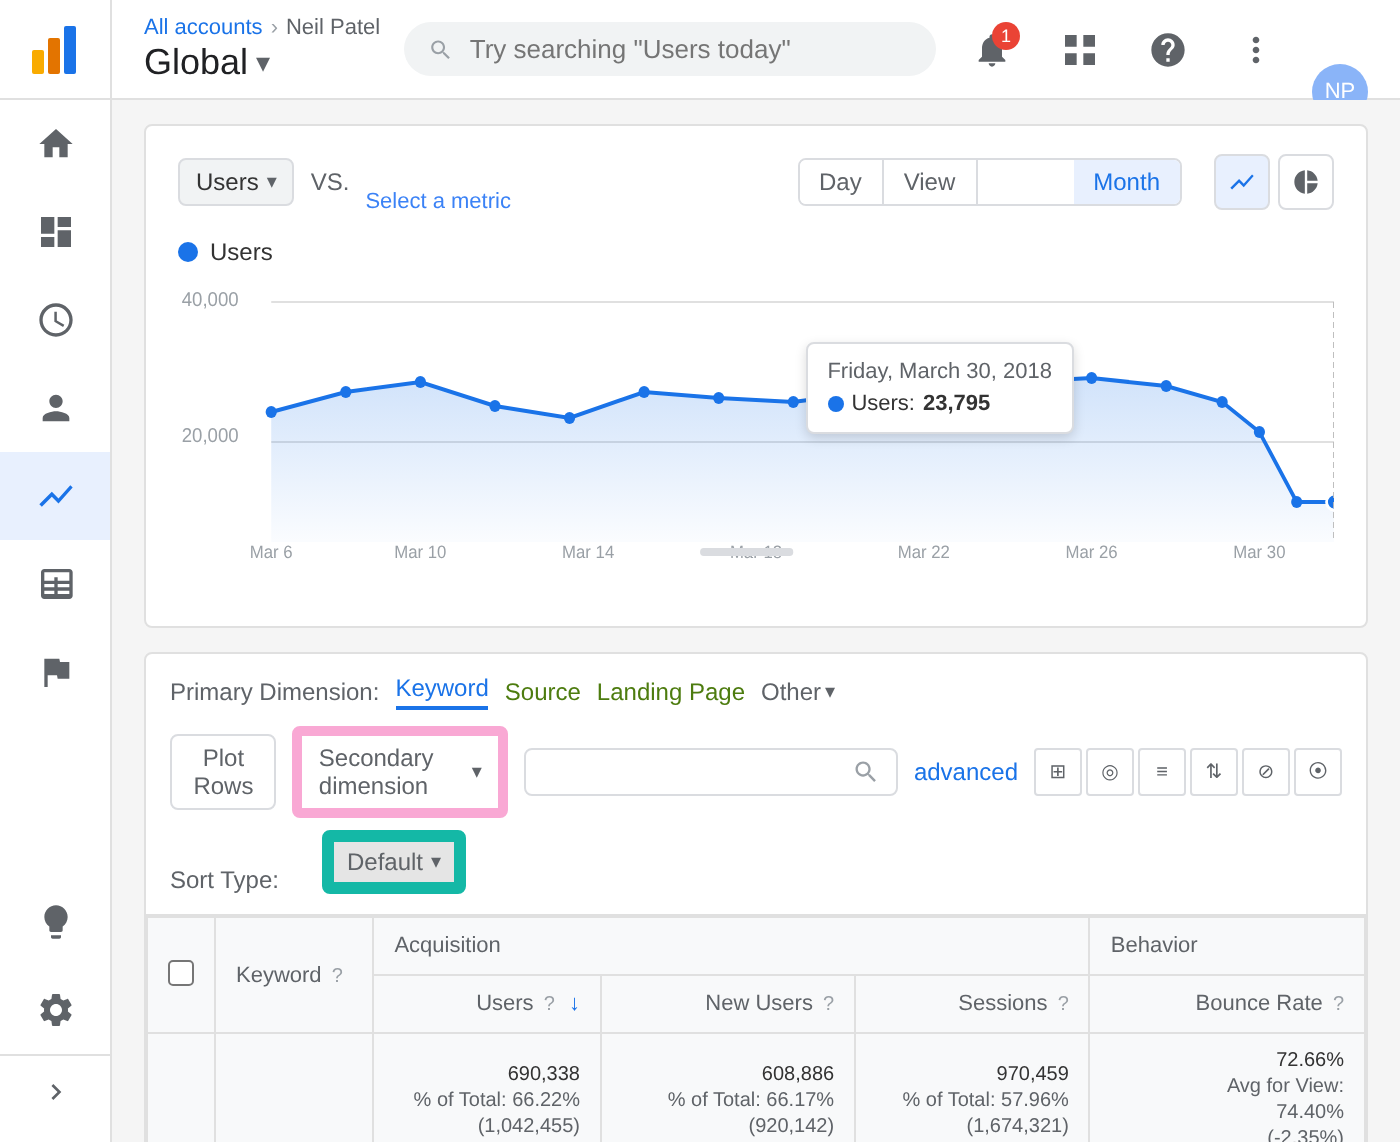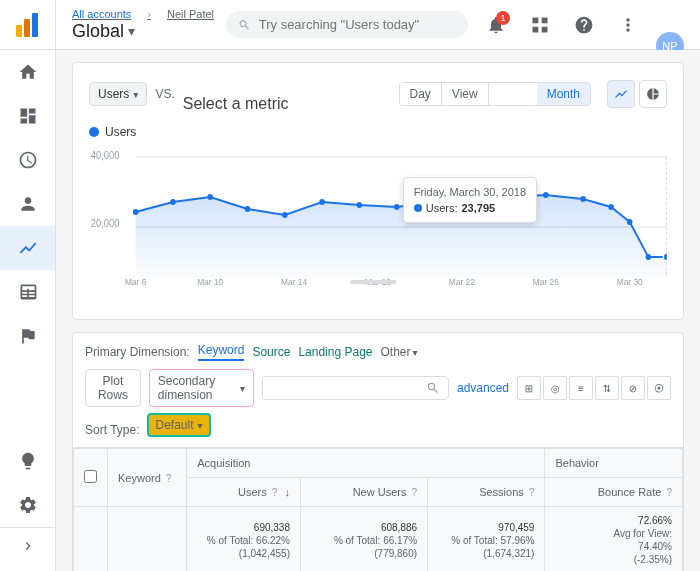--- a/index.html
+++ b/index.html
@@ -74,25 +74,24 @@
       background: #fff;
       border-bottom: 1px solid #e0e0e0;
       display: flex;
       align-items: center;
       padding: 0 16px;
       gap: 12px;
     }
     .breadcrumb {
       display: flex;
       align-items: center;
-      gap: 16px;
+      gap: 4px;
       font-size: 11px;
       color: #5f6368;
       flex-shrink: 0;
-      text-decoration: underline;
     }
     .breadcrumb-link { color: #1a73e8; cursor: pointer; }
     .breadcrumb-sep { color: #9aa0a6; }
     .header-title {
       font-size: 18px;
       font-weight: 500;
       color: #202124;
       display: flex;
       align-items: center;
       gap: 4px;
@@ -198,21 +197,21 @@
       align-items: center;
       gap: 4px;
       background: #f1f3f4;
       border-radius: 4px;
       padding: 4px 8px;
       font-size: 12px;
       cursor: pointer;
       border: 1px solid #dadce0;
     }
     .vs-text { color: #5f6368; font-size: 12px; }
-    .select-metric { color: #404040; font-size: 16px; cursor: pointer; margin-top: 20px; }
+    .select-metric { color: #3b82f6; font-size: 11px; cursor: pointer; margin-top: 20px; }
     .time-buttons {
       margin-left: auto;
       display: flex;
       border: 1px solid #dadce0;
       border-radius: 4px;
       overflow: hidden;
     }
     .time-btn {
       padding: 4px 10px;
       font-size: 12px;
@@ -290,21 +289,21 @@
       border-bottom: 1px solid #e0e0e0;
     }
     .dimension-row {
       display: flex;
       align-items: center;
       gap: 8px;
       font-size: 12px;
       margin-bottom: 8px;
     }
     .dim-label { color: #5f6368; }
-    .dim-link { color: #0f766e; cursor: pointer; }
+    .dim-link { color: #4d7c0f; cursor: pointer; }
     .dim-link.active { color: #1a73e8; border-bottom: 2px solid #1a73e8; padding-bottom: 2px; }
     .dim-other { color: #5f6368; cursor: pointer; display: flex; align-items: center; gap: 2px; }
     .table-toolbar {
       display: flex;
       align-items: center;
       gap: 8px;
     }
     .plot-rows-btn {
       padding: 4px 8px;
       font-size: 12px;
@@ -314,21 +313,21 @@
       cursor: pointer;
       color: #5f6368;
     }
     .secondary-dim {
       display: flex;
       align-items: center;
       gap: 4px;
       padding: 4px 8px;
       font-size: 12px;
       background: #fff;
-      border: 1px solid #f9a8d4;
+      border: 5px solid #f9a8d4;
       border-radius: 4px;
       cursor: pointer;
       color: #5f6368;
     }
     .search-filter {
       flex: 1;
       display: flex;
       align-items: center;
       background: #fff;
       border: 1px solid #dadce0;
@@ -366,26 +365,27 @@
       gap: 8px;
       margin-top: 6px;
       font-size: 12px;
     }
     .sort-label { color: #5f6368; }
     .sort-select {
       display: flex;
       align-items: center;
       gap: 4px;
       padding: 3px 6px;
-      background: #eab308;
-      border: 2px solid #14b8a6;
-      border-radius: 4px;
-      cursor: pointer;
-      font-size: 12px;
-      color: #5f6368;
+      background: #e5e5e5;
+      border: 6px solid #14b8a6;
+      border-radius: 4px;
+      cursor: pointer;
+      font-size: 12px;
+      color: #5f6368;
+      margin-left: 14px;
     }
 
     
     .data-table {
       width: 100%;
       border-collapse: collapse;
       font-size: 12px;
     }
     .data-table th {
       background: #f8f9fa;
@@ -710,21 +710,21 @@
             <td></td>
             <td></td>
             <td class="number">
               <div class="big-number">690,338</div>
               <div class="sub-text">% of Total: 66.22%</div>
               <div class="sub-text">(1,042,455)</div>
             </td>
             <td class="number">
               <div class="big-number">608,886</div>
               <div class="sub-text">% of Total: 66.17%</div>
-              <div class="sub-text">(779,860)</div>
+              <div class="sub-text">(920,142)</div>
             </td>
             <td class="number">
               <div class="big-number">970,459</div>
               <div class="sub-text">% of Total: 57.96%</div>
               <div class="sub-text">(1,674,321)</div>
             </td>
             <td class="number">
               <div class="big-number">72.66%</div>
               <div class="sub-text">Avg for View:</div>
               <div class="sub-text">74.40%</div>

